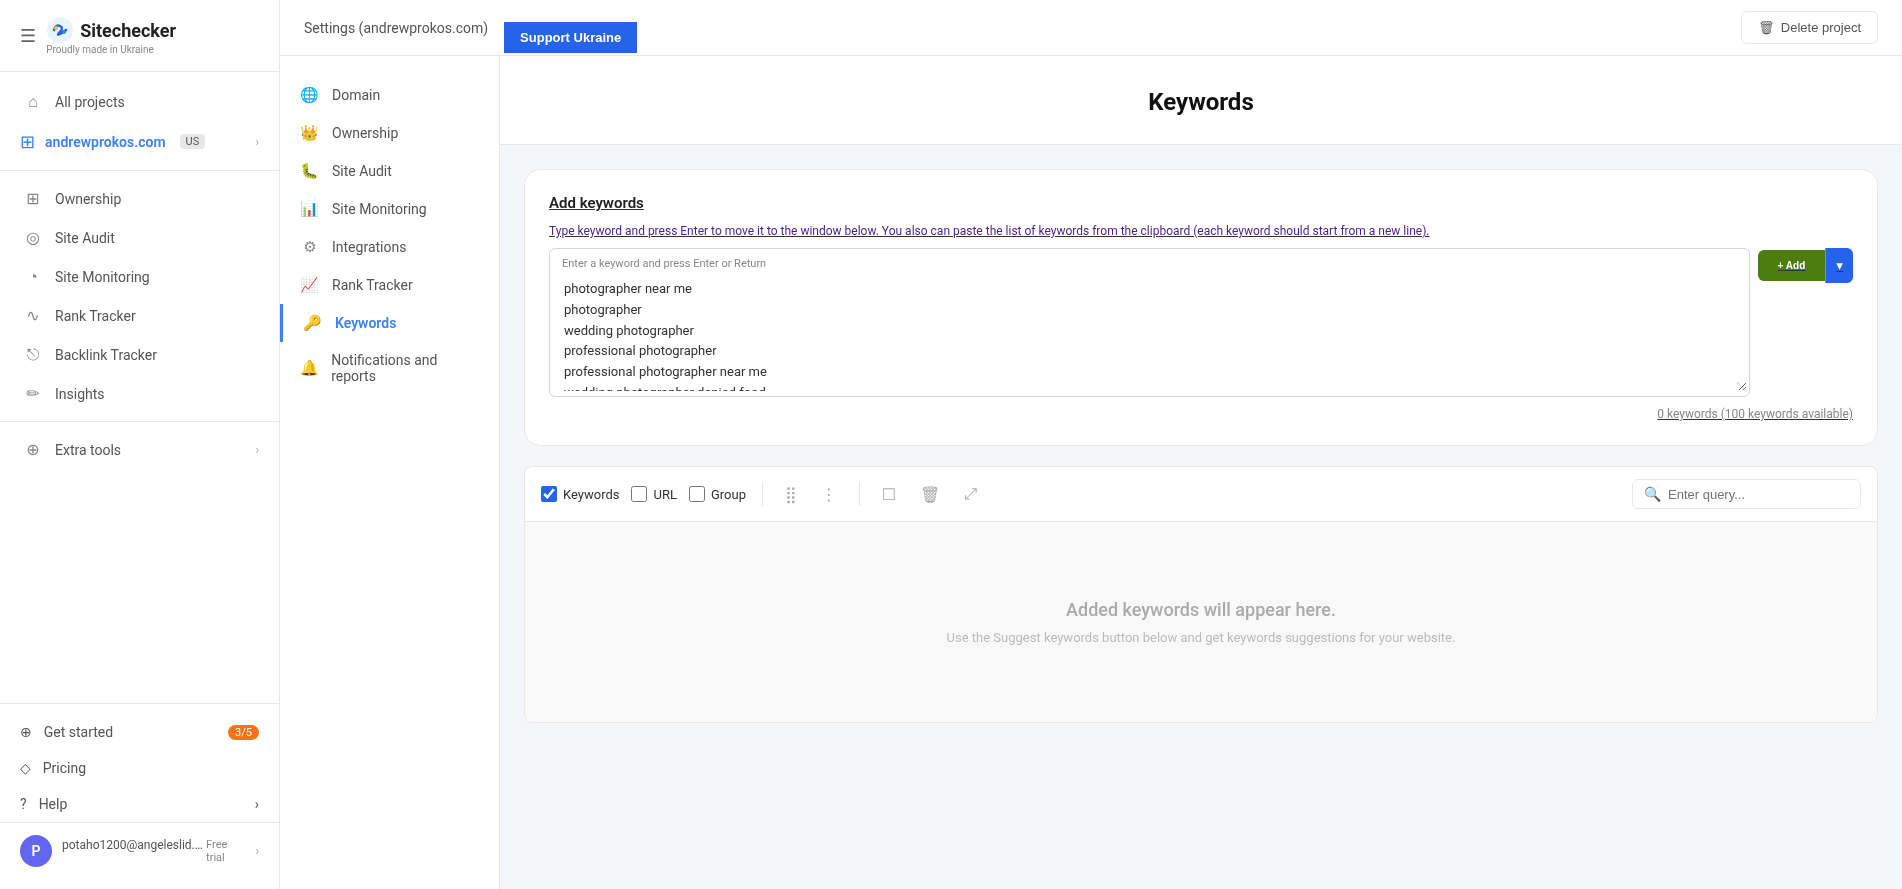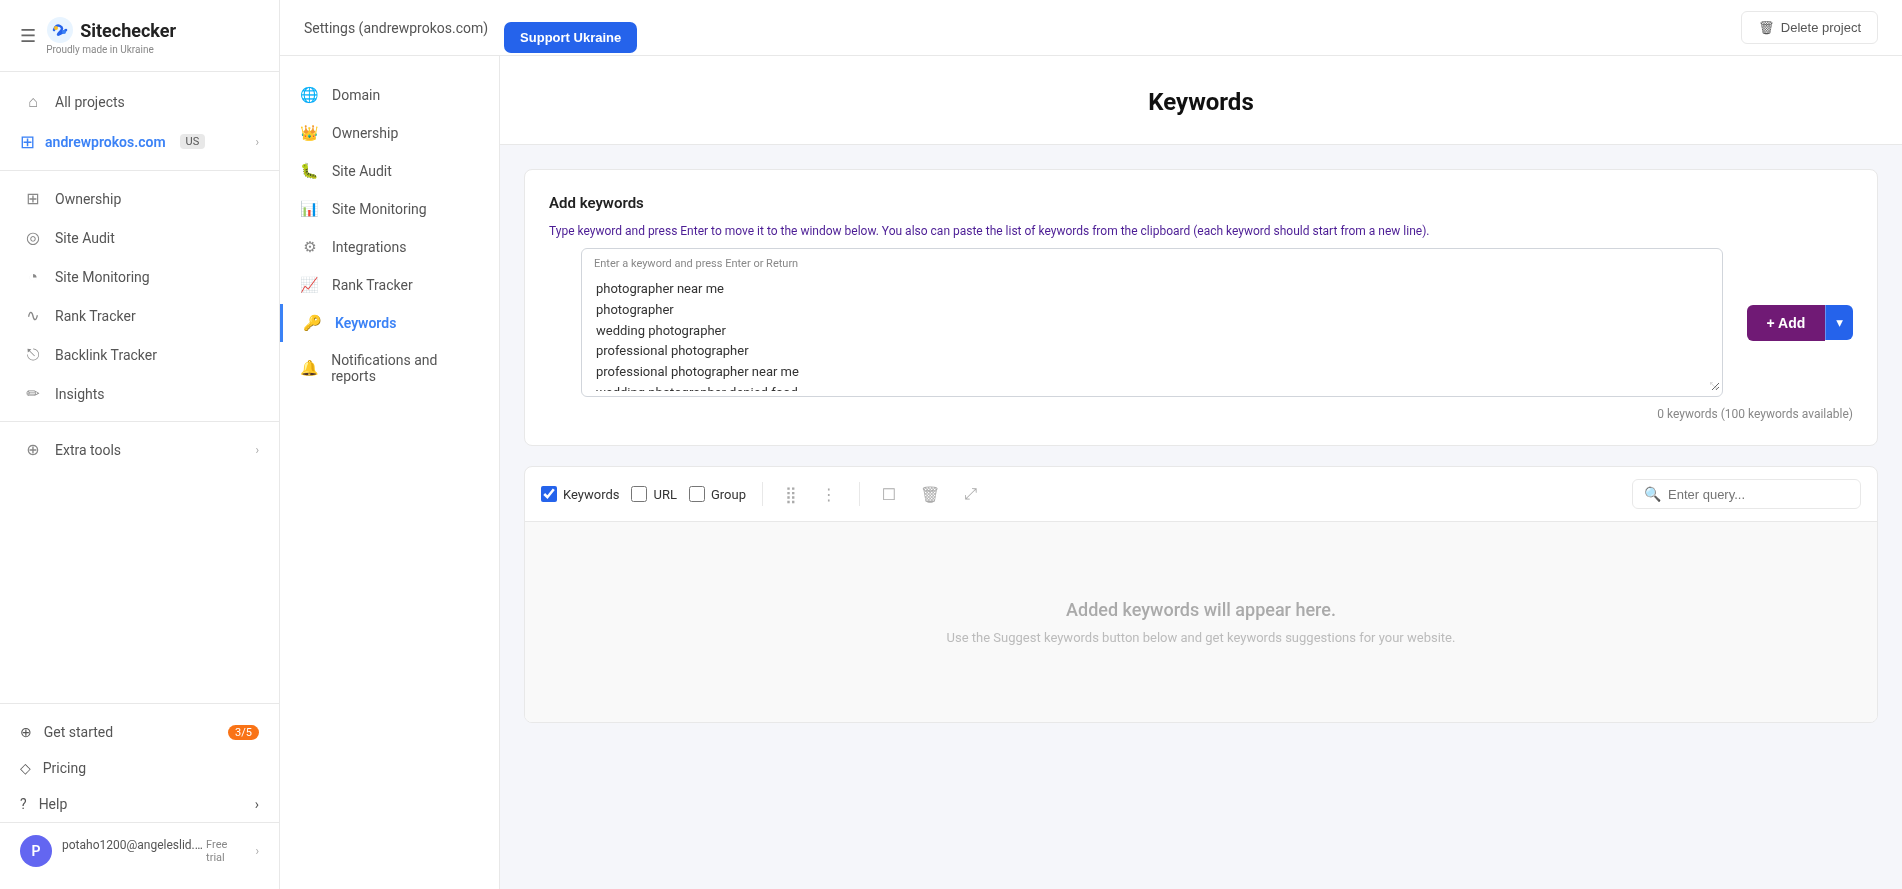--- a/index.html
+++ b/index.html
@@ -39,21 +39,21 @@
     .user-email { font-size: 12px; color: #555; white-space: nowrap; overflow: hidden; text-overflow: ellipsis; }
     .user-plan { font-size: 11px; color: #888; }
     .user-chevron { margin-left: auto; font-size: 12px; color: #aaa; }
 
     
     .main-area { flex: 1; display: flex; flex-direction: column; overflow: hidden; }
 
     
     .topbar { display: flex; align-items: center; padding: 0 24px; height: 56px; background: #fff; border-bottom: 1px solid #e8e8e8; gap: 16px; }
     .topbar-title { font-size: 14px; color: #555; }
-    .support-btn { background: #2563eb; color: #fff; padding: 8px 16px; border-radius: 7px; border: none; font-size: 13px; font-weight: 600; cursor: pointer; margin-top: 20px; }
+    .support-btn { background: #2563eb; color: #fff; padding: 8px 16px; border-radius: 0; border: none; font-size: 13px; font-weight: 600; cursor: pointer; margin-top: 20px; }
     .delete-btn { margin-left: auto; display: flex; align-items: center; gap: 6px; padding: 8px 16px; border: 1px solid #e8e8e8; background: #fff; border-radius: 6px; cursor: pointer; font-size: 13px; color: #555; }
 
     
     .content-layout { display: flex; flex: 1; overflow: hidden; }
 
     
     .settings-nav { width: 220px; background: #fff; border-right: 1px solid #e8e8e8; padding: 20px 0; flex-shrink: 0; overflow-y: auto; }
     .settings-nav-item { display: flex; align-items: center; gap: 12px; padding: 10px 20px; cursor: pointer; color: #555; font-size: 14px; }
     .settings-nav-item.active { color: #3b82f6; }
     .settings-nav-icon { width: 20px; text-align: center; font-size: 15px; color: #888; }
@@ -62,32 +62,32 @@
 
     
     .keywords-main { flex: 1; overflow-y: auto; padding: 0; background: #f5f6fa; }
 
     .keywords-header { text-align: center; padding: 32px 20px 20px; background: #fff; border-bottom: 1px solid #e8e8e8; }
     .keywords-title { font-size: 24px; font-weight: 700; color: #111; margin-bottom: 8px; }
     .keywords-subtitle { font-size: 14px; color: #888; }
 
     .keywords-content { padding: 24px; }
 
-    .add-keywords-card { background: #fff; border-radius: 8px; padding: 24px; border: 1px solid #e8e8e8; margin-bottom: 20px; }
+    .add-keywords-card { background: #fff; border-radius: 16px; padding: 24px; border: 1px solid #e8e8e8; margin-bottom: 20px; text-decoration: underline; }
     .add-keywords-label { font-size: 15px; font-weight: 600; color: #222; margin-bottom: 10px; }
     .add-keywords-hint { font-size: 12px; color: #4c1d95; margin-bottom: 8px; line-height: 1.5; }
 
-    .keyword-input-row { display: flex; align-items: center; gap: 24px; margin-left: 32px; }
+    .keyword-input-row { display: flex; align-items: flex-start; gap: 8px; }
     .keyword-textarea-wrapper { flex: 1; border: 1px solid #d1d5db; border-radius: 6px; padding: 2px; background: #fff; position: relative; }
     .keyword-textarea-label { font-size: 11px; color: #888; position: absolute; top: 8px; left: 12px; pointer-events: none; }
     .keyword-textarea { width: 100%; border: none; outline: none; padding: 28px 12px 12px; font-size: 13px; color: #333; resize: vertical; min-height: 140px; font-family: inherit; line-height: 1.6; background: transparent; }
     .resize-handle { position: absolute; bottom: 4px; right: 4px; font-size: 10px; color: #ccc; }
 
     .add-btn-group { display: flex; align-items: center; }
-    .add-btn-main { background: #701a75; color: #fff; border: none; padding: 10px 20px; border-radius: 6px 0 0 6px; cursor: pointer; font-size: 14px; font-weight: 600; display: flex; align-items: center; gap: 6px; }
+    .add-btn-main { background: #4d7c0f; color: #fff; border: none; padding: 10px 20px; border-radius: 6px 0 0 6px; cursor: pointer; font-size: 10px; font-weight: 600; display: flex; align-items: center; gap: 6px; }
     .add-btn-caret { background: #2563eb; color: #fff; border: none; border-left: 1px solid rgba(255,255,255,0.3); padding: 10px 10px; border-radius: 0 6px 6px 0; cursor: pointer; }
 
     .keywords-count { text-align: right; font-size: 12px; color: #888; margin-top: 10px; }
 
     
     .keywords-table-card { background: #fff; border-radius: 8px; border: 1px solid #e8e8e8; overflow: hidden; }
     .table-toolbar { display: flex; align-items: center; gap: 12px; padding: 12px 16px; border-bottom: 1px solid #e8e8e8; }
     .checkbox-label { display: flex; align-items: center; gap: 6px; cursor: pointer; font-size: 13px; color: #333; }
     .checkbox-blue { width: 16px; height: 16px; accent-color: #2563eb; }
     .toolbar-divider { height: 24px; width: 1px; background: #e8e8e8; margin: 0 4px; }

